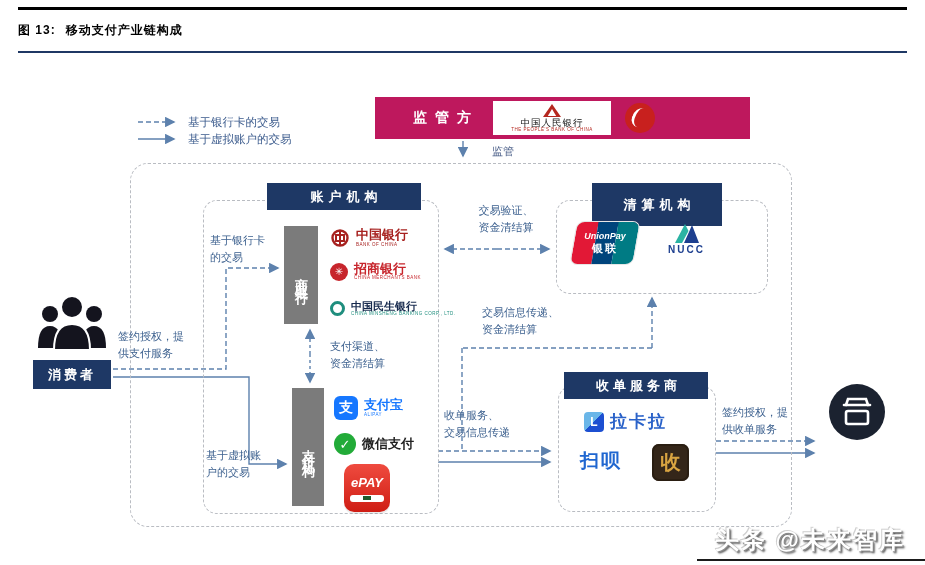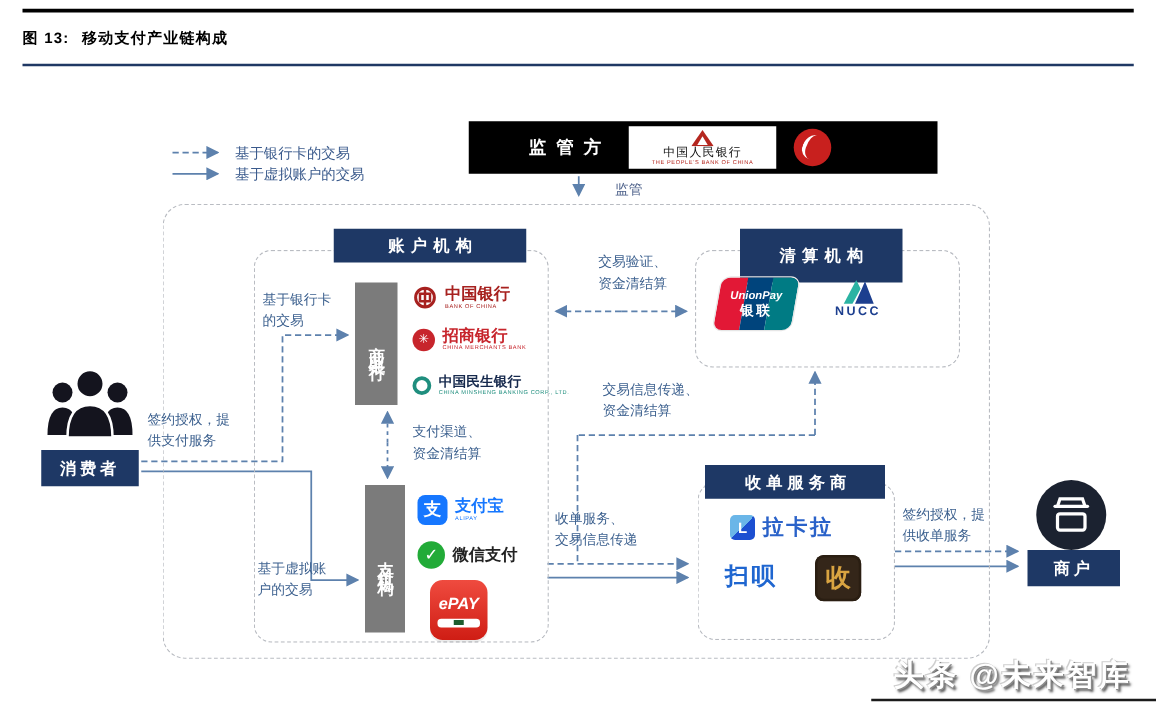--- a/index.html
+++ b/index.html
@@ -5,21 +5,21 @@
   html,body{margin:0;padding:0;background:#fff;font-family:"Liberation Sans","DejaVu Sans",sans-serif;}
   .stage{position:relative;width:925px;height:565px;background:#fff;overflow:hidden;}
   .abs{position:absolute;}
   .rule-top{left:18px;top:7px;width:889px;height:3px;background:#000;}
   .fig-title{left:18px;top:22px;font-size:12px;font-weight:bold;color:#000;letter-spacing:1px;}
   .fig-title .t2{margin-left:10px;}
   .rule-blue{left:18px;top:51px;width:889px;height:2px;background:#1f3864;}
   .navybox{background:#1e3865;color:#fff;font-weight:bold;display:flex;align-items:center;justify-content:center;}
   .hdr{font-size:13px;letter-spacing:5px;padding-left:5px;box-sizing:border-box;}
   .dashedbox{border:1.5px dashed #b9bcc2;border-radius:18px;background:transparent;}
-  .graybar{background:#000000;display:flex;align-items:center;gap:14px;padding:0 24px;box-sizing:border-box;}
+  .graybar{background:#be185d;display:flex;align-items:center;gap:14px;padding:0 14px;box-sizing:border-box;}
   .vbox{background:#7b7b7b;color:#fff;font-weight:bold;font-size:13px;writing-mode:vertical-rl;text-orientation:upright;display:flex;align-items:center;justify-content:center;letter-spacing:5px;padding-top:4px;box-sizing:border-box;}
   .note{font-size:11px;color:#3d618f;line-height:1.5;white-space:pre-line;}
   .legend-label{font-size:11.5px;color:#3a5a8c;}
   .logo-row{display:flex;align-items:center;gap:6px;}
   .logo-col{display:flex;flex-direction:column;line-height:1.1;}
   .boc-name{font-size:13px;font-weight:bold;color:#a7211f;}
   .tiny{font-size:4.5px;letter-spacing:.5px;}
   .cmb-icon{width:18px;height:18px;border-radius:50%;background:#c7252c;color:#fff;font-size:10px;display:flex;align-items:center;justify-content:center;}
   .ms-icon{width:15px;height:15px;border-radius:50%;border:3px solid #1f8e7e;box-sizing:border-box;}
   .ms-name{font-size:11px;font-weight:bold;color:#16294d;}
@@ -226,20 +226,19 @@
 供支付服务</div>
 
   <svg class="abs" width="60" height="60" style="left:827px;top:382px;">
     <circle cx="30" cy="30" r="28" fill="#1b2230"></circle>
     <g fill="none" stroke="#fff" stroke-width="2.6" stroke-linecap="round">
       <path d="M17,23 H43"></path>
       <path d="M19,23 L21,17 H39 L41,23"></path>
       <rect x="19" y="29" width="22" height="13" rx="2"></rect>
     </g>
   </svg>
-  <div class="abs navybox actor-box" style="left:822px;top:440px;width:74px;height:29px;">商户</div>
   <div class="abs note" style="left:722px;top:404px;width:95px;">签约授权，提
 供收单服务</div>
 
   <div class="abs watermark">头条 @未来智库</div>
   <div class="abs rule-bottom"></div>
 
 </div>
 
 </body></html>

